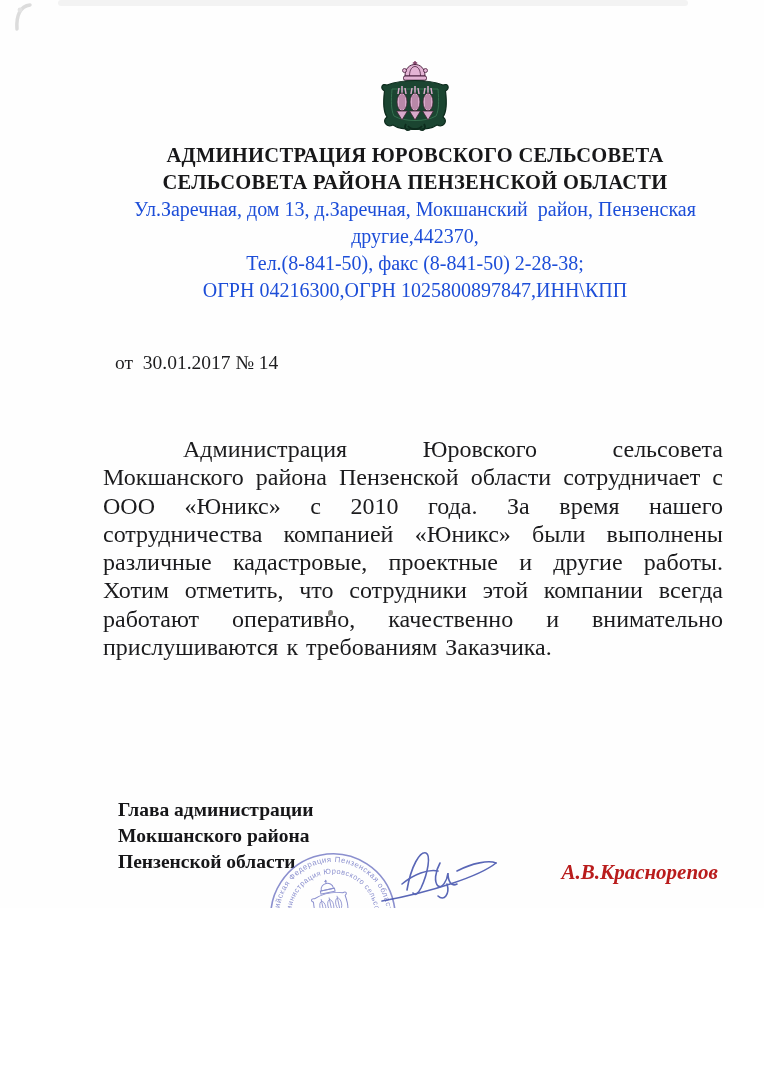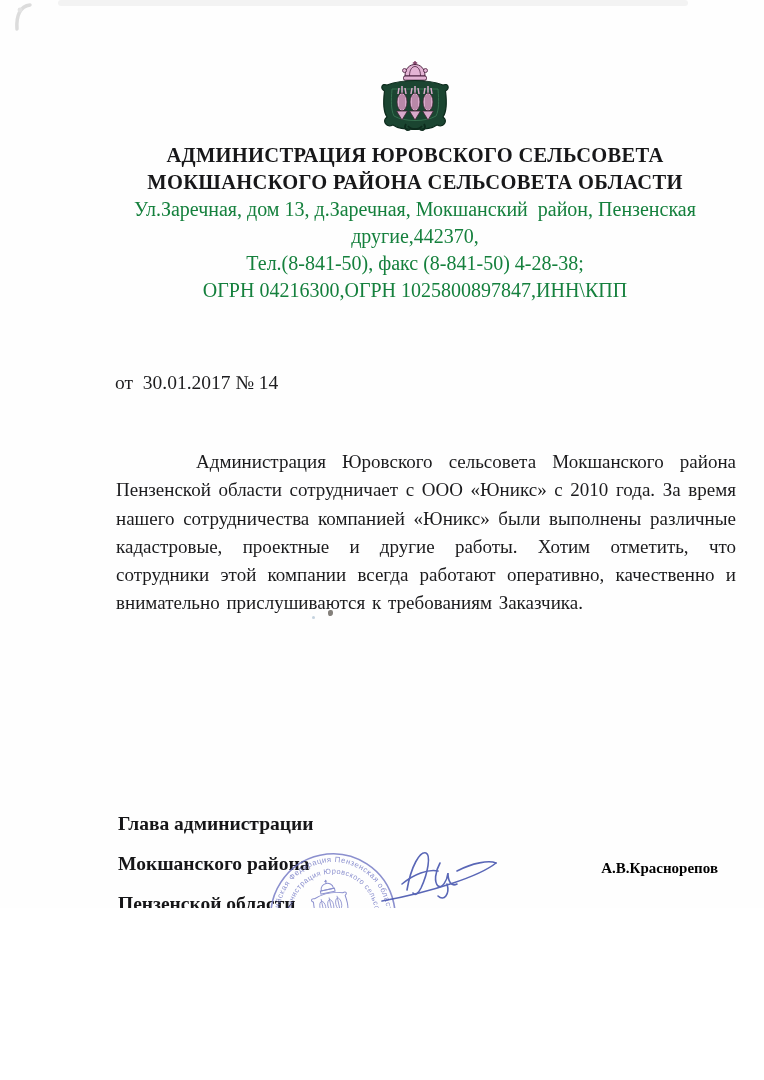--- a/index.html
+++ b/index.html
@@ -10,33 +10,33 @@
   
   .scan-streak{position:absolute;left:58px;top:0;width:630px;height:6px;background:#f3f3f3;border-radius:3px;}
   .corner-mark{position:absolute;left:14px;top:2px;}
   .ink-speck{position:absolute;left:328px;top:610px;width:5px;height:6px;background:#6e6a64;border-radius:50% 40% 55% 50%;opacity:.85;}
   .ink-speck2{position:absolute;left:312px;top:616px;width:3px;height:3px;background:#9db4c8;border-radius:50%;opacity:.6;}
 
   
   .letterhead{position:absolute;left:100px;top:60px;width:630px;text-align:center;}
   .emblem-wrap{width:74px;height:78px;margin:0 auto 4px auto;}
   .org-line{font-weight:bold;font-size:20.5px;line-height:27px;letter-spacing:.3px;color:#171719;white-space:pre-wrap;}
-  .addr-line{font-size:20px;line-height:27px;color:#15803d;white-space:pre-wrap;}
+  .addr-line{font-size:20px;line-height:27px;color:#1d4ed8;white-space:pre-wrap;}
 
-  .ref-line{position:absolute;left:115px;top:352px;font-size:19.5px;color:#1d1d1f;white-space:pre-wrap;margin-top:20px;}
+  .ref-line{position:absolute;left:115px;top:352px;font-size:19.5px;color:#1d1d1f;white-space:pre-wrap;}
 
   .body-par{
-    position:absolute;left:100px;top:432px;width:620px;margin:16px;
-    font-size:19px;line-height:28.3px;text-align:justify;text-align-last:left;
+    position:absolute;left:100px;top:432px;width:620px;margin:3px;
+    font-size:24px;line-height:28.3px;text-align:justify;text-align-last:left;
     text-indent:80px;color:#1b1b1d;word-spacing:2px;
   }
 
   .sig-block{position:absolute;left:118px;top:797px;z-index:2;}
-  .sig-line{font-weight:bold;font-size:19.5px;line-height:26px;color:#161618;margin-top:14px;}
-  .signer-name{position:absolute;right:46px;top:860px;font-weight:bold;font-size:15px;color:#000000;z-index:2;}
+  .sig-line{font-weight:bold;font-size:19.5px;line-height:26px;color:#161618;}
+  .signer-name{position:absolute;right:46px;top:860px;font-weight:bold;font-size:21px;color:#b91c1c;z-index:2;font-style:italic;}
 
   .stamp{position:absolute;left:261px;top:844px;z-index:3;}
   .signature{position:absolute;left:376px;top:836px;z-index:4;}
 
   .stamp text{font-family:"Liberation Sans","DejaVu Sans",sans-serif;}
 </style>
 </head>
 <body>
 
 <div class="page">
@@ -82,24 +82,24 @@
             <ellipse cx="50" cy="42" rx="5" ry="9" fill="#d9aacb" stroke="#3a2330" stroke-width="0.8"></ellipse>
             <path d="M48,35 V49 M50,34 V50 M52,35 V49" stroke="#7e4a68" stroke-width="0.7" fill="none"></path>
             <path d="M44.5,51 L55.5,51 L50,60 Z" fill="#d9aacb" stroke="#3a2330" stroke-width="0.8"></path>
           </g>
         </g>
 
         <path d="M30,66 C33,70 41,70 44,66 M28,64 C25.5,68 28.5,71.5 32,69.5 M46,64 C48.5,68 45.5,71.5 42,69.5" stroke="#0d2b1d" stroke-width="1.8" fill="none"></path>
       </svg>
     </div>
     <div class="org-line">АДМИНИСТРАЦИЯ ЮРОВСКОГО СЕЛЬСОВЕТА</div>
-    <div class="org-line">МОКШАНСКОГО РАЙОНА СЕЛЬСОВЕТА ОБЛАСТИ</div>
+    <div class="org-line">СЕЛЬСОВЕТА РАЙОНА ПЕНЗЕНСКОЙ ОБЛАСТИ</div>
     <div class="addr-line">Ул.Заречная, дом 13, д.Заречная, Мокшанский  район, Пензенская</div>
     <div class="addr-line">другие,442370,</div>
-    <div class="addr-line">Тел.(8-841-50), факс (8-841-50) 4-28-38;</div>
+    <div class="addr-line">Тел.(8-841-50), факс (8-841-50) 2-28-38;</div>
     <div class="addr-line">ОГРН 04216300,ОГРН 1025800897847,ИНН\КПП</div>
   </div>
 
   <div class="ref-line">от  30.01.2017 № 14</div>
 
   <p class="body-par">Администрация Юровского сельсовета Мокшанского района Пензенской области сотрудничает с ООО «Юникс» с 2010 года. За время нашего сотрудничества компанией «Юникс» были выполнены различные кадастровые, проектные и другие работы. Хотим отметить, что сотрудники этой компании всегда работают оперативно, качественно и внимательно прислушиваются к требованиям Заказчика.</p>
 
   <div class="sig-block">
     <div class="sig-line">Глава администрации</div>
     <div class="sig-line">Мокшанского района</div>

